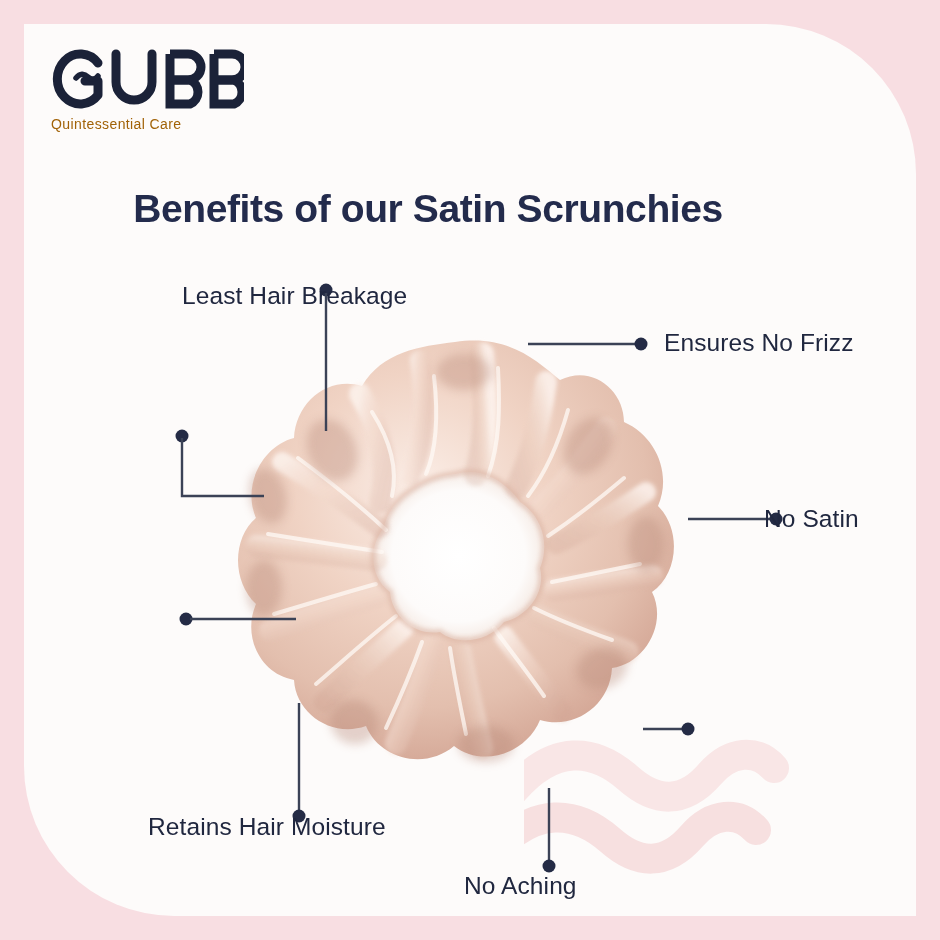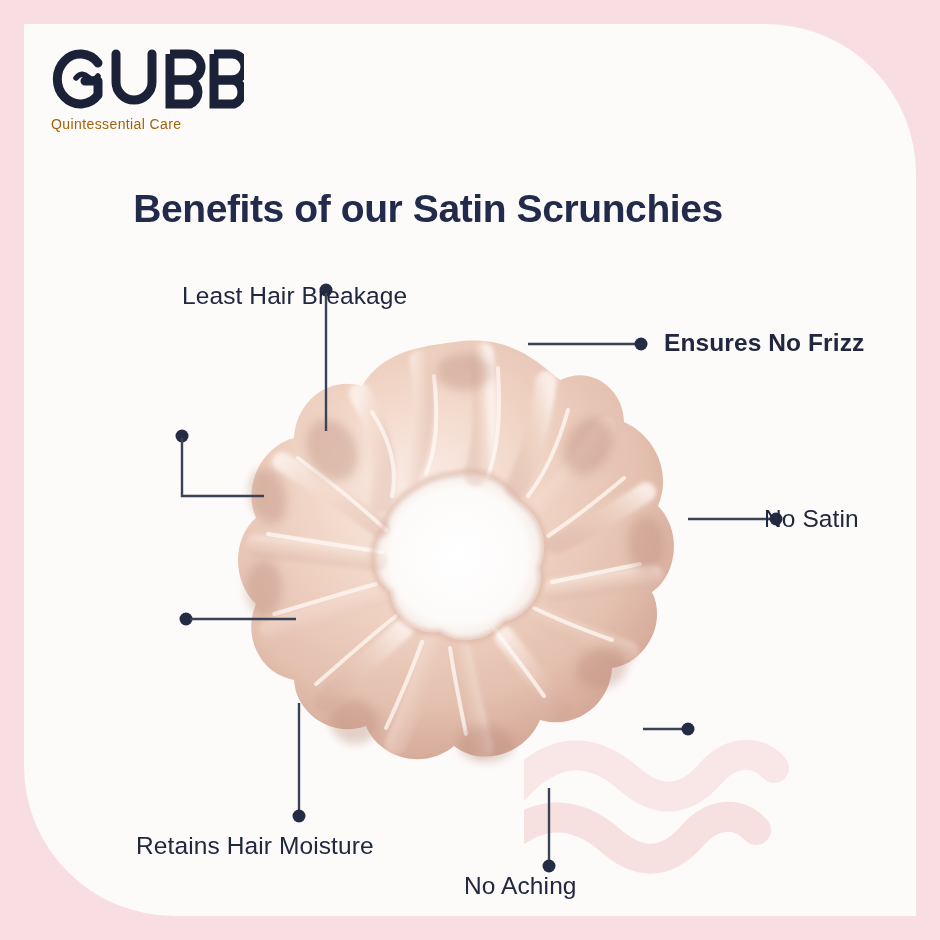--- a/index.html
+++ b/index.html
@@ -293,25 +293,25 @@
 
     <svg class="leader" style="left:615px; top:690px; width:70px; height:30px;" viewBox="0 0 70 30">
       <line x1="4" y1="15" x2="44" y2="15" stroke="#3b4256" stroke-width="2.4"></line>
       <circle cx="49" cy="15" r="6.5" fill="#242b45"></circle>
     </svg>
 
     <div class="label" style="left:158px; top:233px;margin-top:23px;">Least Hair Breakage</div>
 
 
 
-    <div class="label" style="left:112px; top:787px;margin-top:19px;">Retains Hair Moisture</div>
+    <div class="label" style="left:124px; top:787px;">Retains Hair Moisture</div>
 
     <div class="label" style="left:440px; top:825px;margin-top:21px;">No Aching</div>
 
-    <div class="label" style="left:640px; top:303px;font-weight:bold;">Ensures No Frizz</div>
+    <div class="label" style="left:640px; top:303px;">Ensures No Frizz</div>
 
     <div class="label" style="left:740px; top:479px;">No Satin</div>
 
     <div class="label two-line" style="left:648px; top:688px; width:230px; text-align:center;">
     </div>
 
   </div>
 </div>
 
 </body></html>

